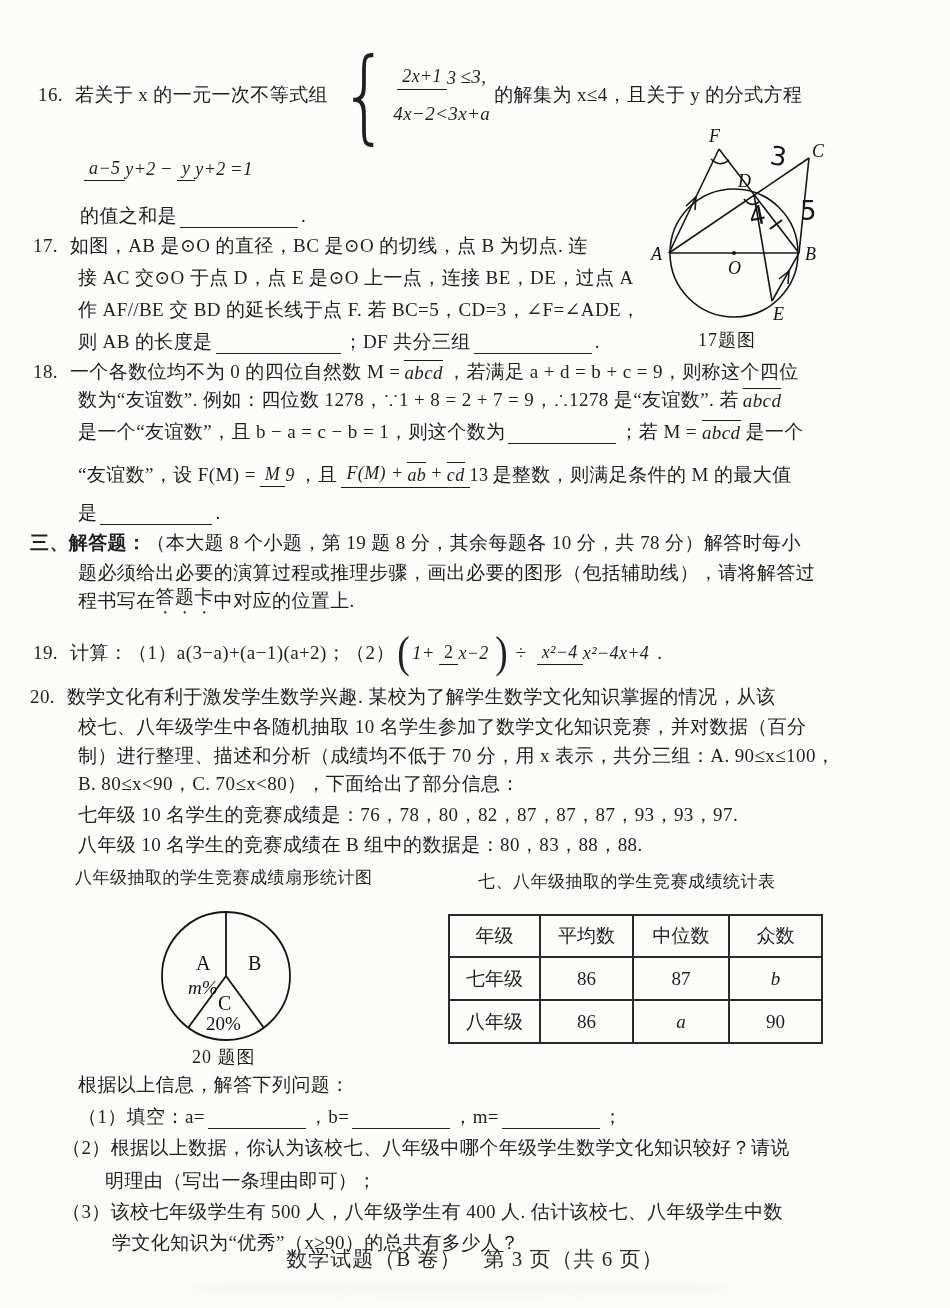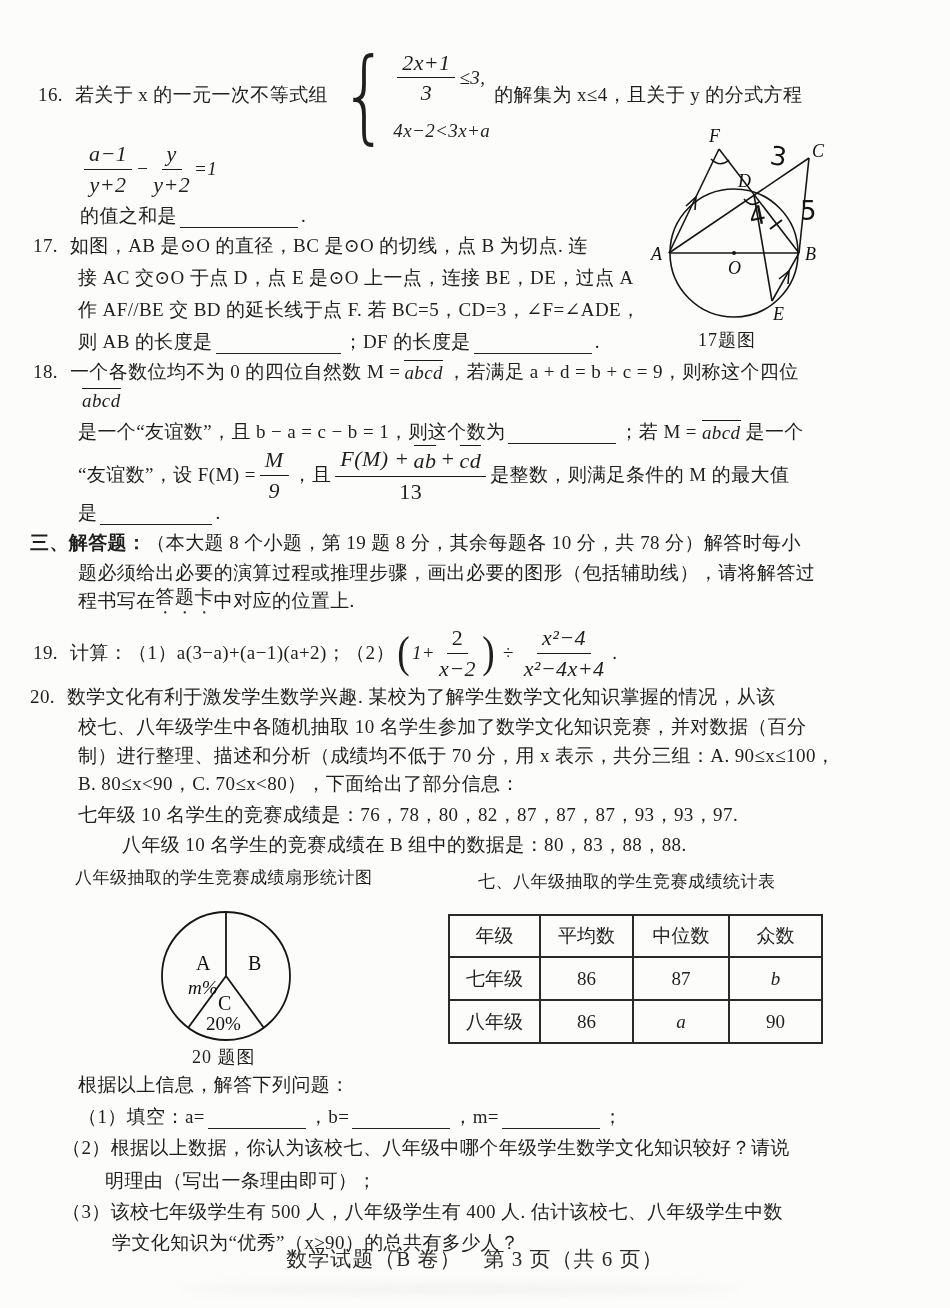--- a/index.html
+++ b/index.html
@@ -10,21 +10,21 @@
   }
   .line{
     position:absolute;display:flex;align-items:center;white-space:nowrap;
     font-size:19px;letter-spacing:0.4px;height:30px;
   }
   .qnum{margin-right:12px;}
   .bold{font-weight:bold;}
   .mt{font-style:italic;}
   .blank{display:inline-block;border-bottom:1.6px solid #222;height:16px;align-self:flex-end;margin:0 3px 3px 3px;}
   
-  .fr{display:inline-flex;flex-direction:column;align-items:center;margin:0 4px;font-style:italic;font-size:22px;line-height:1.25;}
+  .fr{display:inline-flex;flex-direction:row;align-items:center;margin:0 4px;font-style:italic;font-size:18px;line-height:1.25;}
   .fr .n{padding:0 5px 1px 5px;border-bottom:1.6px solid #1a1a1a;}
   .fr .d{padding-top:1px;}
   .fr .n.row{display:flex;align-items:flex-start;gap:4px;border-bottom:1.6px solid #1a1a1a;}
   .ovl{border-top:1.6px solid #1a1a1a;padding-top:1px;font-style:italic;}
   
   .sysblock{display:inline-flex;align-items:center;margin:0 4px;}
   .brace{font-family:"DejaVu Sans",sans-serif;font-size:102px;font-weight:200;line-height:0.9;display:inline-block;transform:scaleX(0.75);margin-right:-4px;}
   .syscol{display:inline-flex;flex-direction:column;gap:13px;}
   .sysrow{display:flex;align-items:center;font-style:italic;}
   .bp{display:inline-block;font-size:44px;line-height:0.9;font-weight:400;transform:scaleX(0.85);margin:0 1px;}
@@ -63,21 +63,21 @@
           <span>≤3,</span>
         </span>
         <span class="sysrow">4x−2&lt;3x+a</span>
       </span>
     </span>
     <span>的解集为 x≤4，且关于 y 的分式方程</span>
   </div>
 
   <div class="line" style="left:80px;top:141px;height:56px;">
     <span class="fr">
-      <span class="n">a−1</span>
+      <span class="n">a−5</span>
       <span class="d">y+2</span>
     </span>
     <span class="mt">−</span>
     <span class="fr">
       <span class="n">y</span>
       <span class="d">y+2</span>
     </span>
     <span class="mt" style="margin-right:4px;">=1</span>
   </div>
 
@@ -93,21 +93,21 @@
   </div>
   <div class="line" style="left:78px;top:263px;">
     <span>接 AC 交⊙O 于点 D，点 E 是⊙O 上一点，连接 BE，DE，过点 A</span>
   </div>
   <div class="line" style="left:78px;top:295px;">
     <span>作 AF//BE 交 BD 的延长线于点 F. 若 BC=5，CD=3，∠F=∠ADE，</span>
   </div>
   <div class="line" style="left:78px;top:327px;">
     <span>则 AB 的长度是</span>
     <span class="blank" style="width:125px;"></span>
-    <span>；DF 的长度是</span>
+    <span>；DF 共分三组</span>
     <span class="blank" style="width:118px;"></span>
     <span>.</span>
   </div>
 
   <svg class="fig" style="left:645px;top:128px;" width="290" height="200" viewBox="0 0 290 200">
     <g fill="none" stroke="#161616" stroke-width="1.6">
       <circle cx="89" cy="125" r="64"></circle>
       <line x1="24" y1="125" x2="154" y2="125"></line>
       <line x1="24" y1="125" x2="164" y2="30"></line>
       <line x1="154" y1="125" x2="74" y2="21"></line>
@@ -137,20 +137,21 @@
     <span>17题图</span>
   </div>
 
   <div class="line" style="left:33px;top:357px;">
     <span class="qnum">18.</span>
     <span>一个各数位均不为 0 的四位自然数 M =</span>
     <span class="ovl" style="margin:0 4px;">abcd</span>
     <span>，若满足 a + d = b + c = 9，则称这个四位</span>
   </div>
   <div class="line" style="left:78px;top:385px;">
+    <span>数为“友谊数”. 例如：四位数 1278，∵1 + 8 = 2 + 7 = 9，∴1278 是“友谊数”. 若</span>
     <span class="ovl" style="margin:0 4px;">abcd</span>
   </div>
   <div class="line" style="left:78px;top:417px;">
     <span>是一个“友谊数”，且 b − a = c − b = 1，则这个数为</span>
     <span class="blank" style="width:108px;"></span>
     <span>；若 M =</span>
     <span class="ovl" style="margin:0 5px;">abcd</span>
     <span>是一个</span>
   </div>
   <div class="line" style="left:78px;top:445px;height:60px;">
@@ -217,21 +218,21 @@
     </div>
   <div class="line" style="left:78px;top:741px;">
       <span>制）进行整理、描述和分析（成绩均不低于 70 分，用 x 表示，共分三组：A. 90≤x≤100，</span>
     </div>
   <div class="line" style="left:78px;top:769px;">
       <span>B. 80≤x&lt;90，C. 70≤x&lt;80），下面给出了部分信息：</span>
     </div>
   <div class="line" style="left:78px;top:800px;">
       <span>七年级 10 名学生的竞赛成绩是：76，78，80，82，87，87，87，93，93，97.</span>
     </div>
-  <div class="line" style="left:78px;top:830px;margin-left:44px;">
+  <div class="line" style="left:78px;top:830px;">
       <span>八年级 10 名学生的竞赛成绩在 B 组中的数据是：80，83，88，88.</span>
     </div>
 
   <div class="line smalltitle" style="left:478px;top:866px;">
     <span>七、八年级抽取的学生竞赛成绩统计表</span>
   </div>
   <div class="line smalltitle" style="left:75px;top:862px;">
     <span>八年级抽取的学生竞赛成绩扇形统计图</span>
   </div>
 

